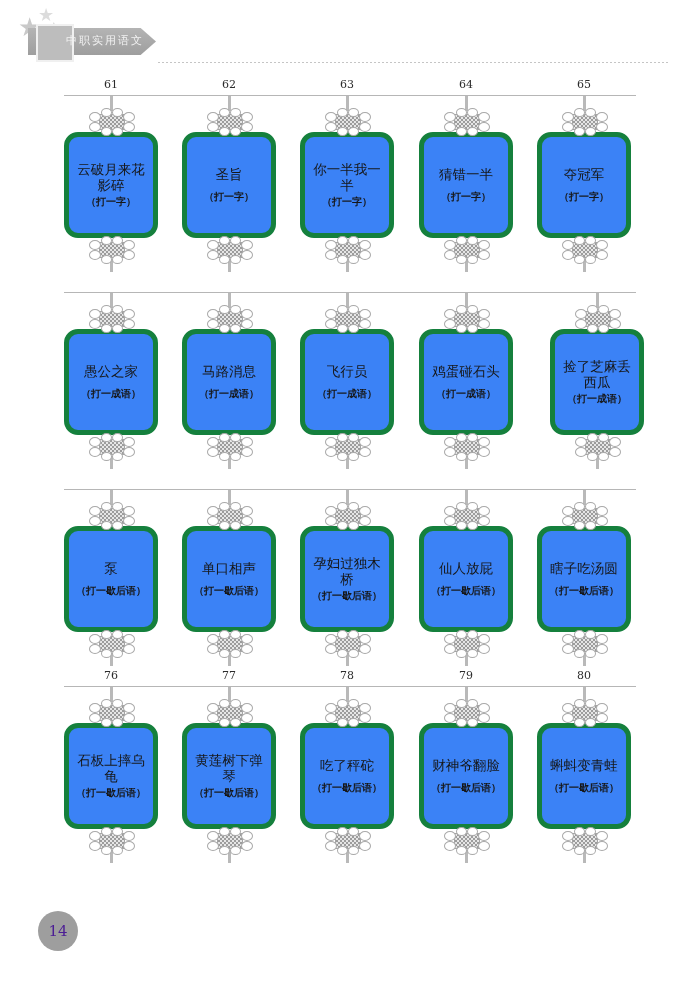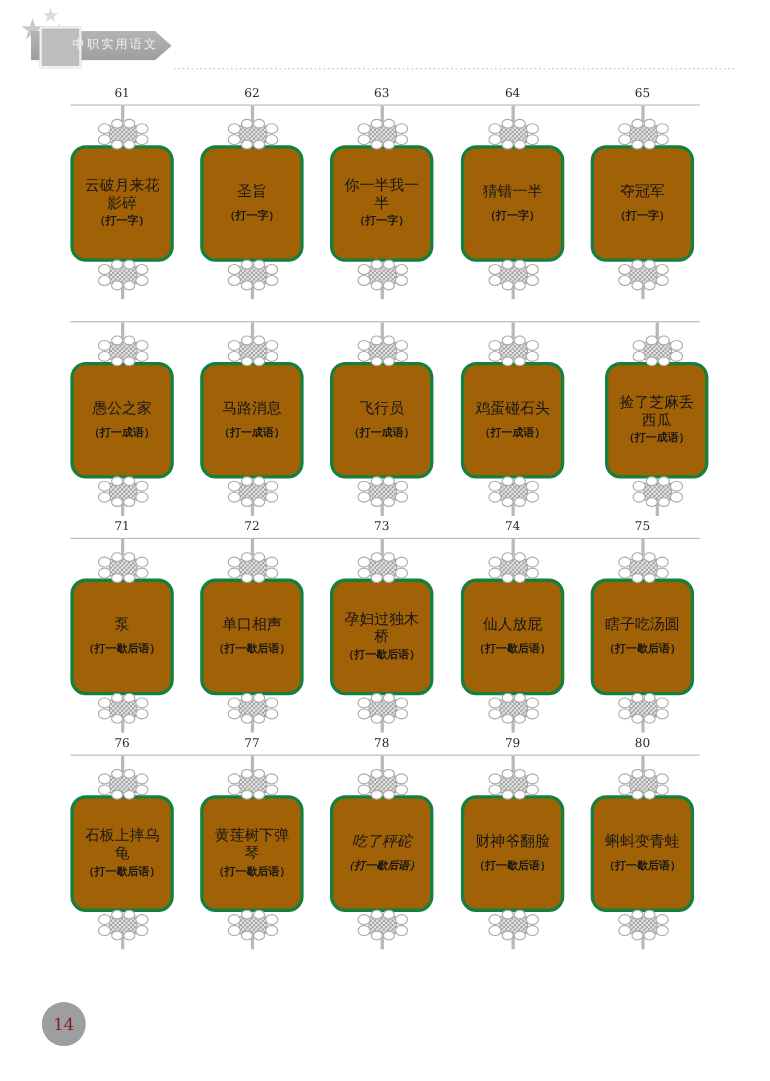--- a/index.html
+++ b/index.html
@@ -160,23 +160,23 @@
   .knot-loop.l4 { left: 35px; top: 11px; }
   .knot-loop.t1 { left: 13px; top: -3px; width: 9px; height: 7px; }
   .knot-loop.t2 { left: 24px; top: -3px; width: 9px; height: 7px; }
   .knot-loop.b1 { left: 13px; top: 16px; width: 9px; height: 7px; }
   .knot-loop.b2 { left: 24px; top: 16px; width: 9px; height: 7px; }
 
   .card {
     width: 94px;
     height: 106px;
     box-sizing: border-box;
-    border: 3px solid #15803d;
+    border: 5px solid #15803d;
     border-radius: 14px;
-    background: #a16207;
+    background: #3b82f6;
     display: flex;
     flex-direction: column;
     align-items: center;
     justify-content: center;
     padding: 4px 5px;
     margin: 1px 0;
   }
   .card-text {
     font-family: "DejaVu Serif", "Liberation Serif", serif;
     font-size: 13.5px;
@@ -199,21 +199,21 @@
 
   
   .page-number {
     position: absolute;
     left: 38px;
     bottom: 32px;
     width: 40px;
     height: 40px;
     border-radius: 50%;
     background: #9e9e9e;
-    color: #7f1d1d;
+    color: #4c1d95;
     display: flex;
     align-items: center;
     justify-content: center;
     font-family: "DejaVu Serif", "Liberation Serif", serif;
     font-size: 15px;
   }
 </style>
 </head>
 <body>
 
@@ -541,27 +541,20 @@
             <div class="knot-loop t1"></div>
             <div class="knot-loop t2"></div>
             <div class="knot-loop b1"></div>
             <div class="knot-loop b2"></div>
           </div>
           <div class="stem-bottom"></div>
         </div>
       </div>
     </div>
     <div class="riddle-row">
-      <div class="row-numbers">
-        <div class="row-number" style="left: 111px;">71</div>
-        <div class="row-number" style="left: 229px;">72</div>
-        <div class="row-number" style="left: 347px;">73</div>
-        <div class="row-number" style="left: 466px;">74</div>
-        <div class="row-number" style="left: 584px;">75</div>
-      </div>
       <div class="row-rule"></div>
       <div class="cards">
         <div class="card-slot" style="left: 111px;">
           <div class="stem-top"></div>
           <div class="knot">
             <div class="knot-core"></div>
             <div class="knot-loop l1"></div>
             <div class="knot-loop l2"></div>
             <div class="knot-loop l3"></div>
             <div class="knot-loop l4"></div>
@@ -772,21 +765,21 @@
             <div class="knot-loop l2"></div>
             <div class="knot-loop l3"></div>
             <div class="knot-loop l4"></div>
             <div class="knot-loop t1"></div>
             <div class="knot-loop t2"></div>
             <div class="knot-loop b1"></div>
             <div class="knot-loop b2"></div>
           </div>
           <div class="stem-bottom"></div>
         </div>
-        <div class="card-slot" style="left: 347px; font-style: italic;">
+        <div class="card-slot" style="left: 347px;">
           <div class="stem-top"></div>
           <div class="knot">
             <div class="knot-core"></div>
             <div class="knot-loop l1"></div>
             <div class="knot-loop l2"></div>
             <div class="knot-loop l3"></div>
             <div class="knot-loop l4"></div>
             <div class="knot-loop t1"></div>
             <div class="knot-loop t2"></div>
             <div class="knot-loop b1"></div>

